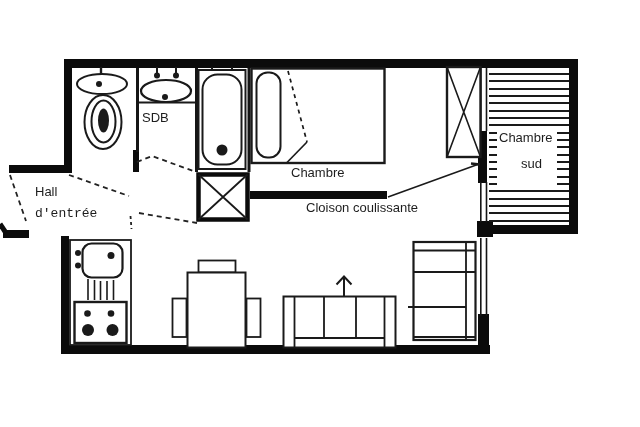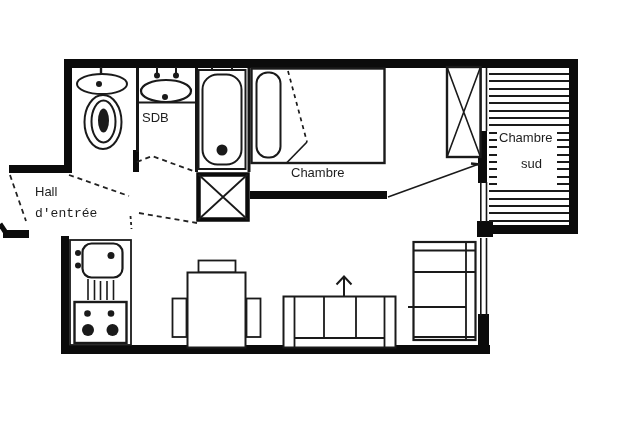--- a/index.html
+++ b/index.html
@@ -147,18 +147,19 @@
       <path d="M466 242V340M413.5 250.5H475.5M413.5 272H475.5M408 307H466M413.5 337H475.5" stroke-width="1.8"></path>
     </g>
   </svg>
 
   <div class="lbl" style="left:142px;top:111px;">SDB</div>
   <div>
     <div class="lbl" style="left:35px;top:185px;">Hall</div>
     <div class="lbl" style="left:35px;top:207px;font-family:Liberation Mono, monospace;">d'entrée</div>
   </div>
   <div class="lbl" style="left:291px;top:166px;">Chambre</div>
+  <div class="lbl" style="left:306px;top:201px;">Cloison coulissante</div>
   <div>
     <div class="lbl" style="left:499px;top:131px;">Chambre</div>
     <div class="lbl" style="left:521px;top:157px;">sud</div>
   </div>
 
 </div>
 
 </body></html>

